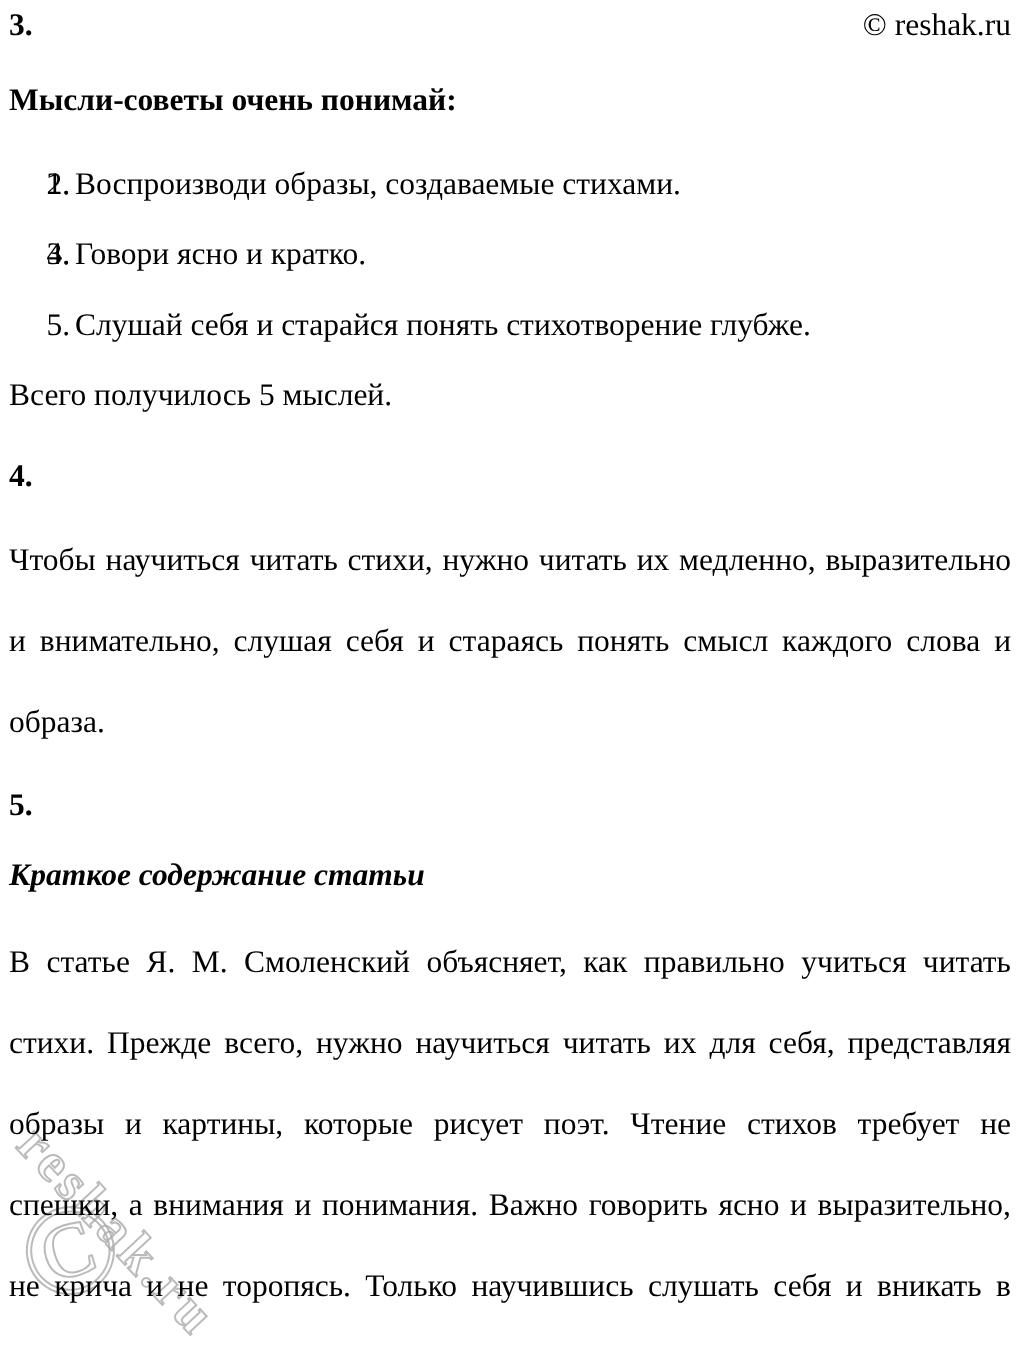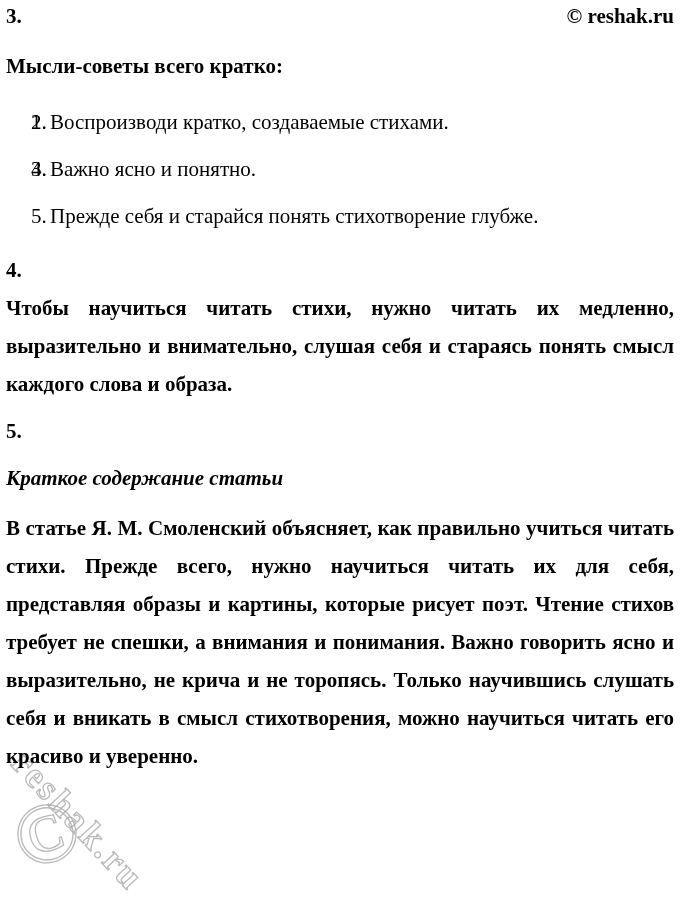--- a/index.html
+++ b/index.html
@@ -25,21 +25,20 @@
     display: flex;
     justify-content: space-between;
     align-items: flex-start;
     line-height: 24px;
   }
   .section-number {
     font-weight: bold;
   }
   .copyright {
     font-size: 21px;
-    font-weight: bold;
   }
   h2.doc-heading {
     font-size: 21px;
     font-weight: bold;
     margin: 26px 0 0 0;
     line-height: 24px;
   }
   ol.advice-list {
     list-style: none;
     margin: 30px 0 0 0;
@@ -62,24 +61,23 @@
   }
   .sect-num-line {
     margin: 26px 0 0 0;
     line-height: 28px;
     font-weight: bold;
   }
   .sect-num-line.five {
     margin-top: 14px;
   }
   p.body-par {
-    margin: 5px 0 0 0;
-    line-height: 38px;
+    margin: 15px 0 0 0;
+    line-height: 54px;
     text-align: justify;
-    font-weight: bold;
   }
   h2.doc-heading.second {
     margin-top: 19px;
     line-height: 28px;
     font-style: italic;
   }
   p.body-par.last {
     margin-top: 17px;
   }
   
@@ -116,43 +114,44 @@
 <div class="watermark watermark-text">reshak.ru</div>
 <div class="watermark watermark-symbol">©</div>
 
 <div class="page">
 
   <div class="doc-header">
     <span class="section-number">3.</span>
     <span class="copyright">© reshak.ru</span>
   </div>
 
-  <h2 class="doc-heading">Мысли-советы всего кратко:</h2>
+  <h2 class="doc-heading">Мысли-советы очень понимай:</h2>
 
   <ol class="advice-list">
     <li>
       <span class="li-num">1.</span>
     </li>
     <li>
       <span class="li-num">2.</span>
-      <span>Воспроизводи кратко, создаваемые стихами.</span>
+      <span>Воспроизводи образы, создаваемые стихами.</span>
     </li>
     <li>
       <span class="li-num">3.</span>
     </li>
     <li>
       <span class="li-num">4.</span>
-      <span>Важно ясно и понятно.</span>
+      <span>Говори ясно и кратко.</span>
     </li>
     <li>
       <span class="li-num">5.</span>
-      <span>Прежде себя и старайся понять стихотворение глубже.</span>
+      <span>Слушай себя и старайся понять стихотворение глубже.</span>
     </li>
   </ol>
 
+  <p class="total-line">Всего получилось 5 мыслей.</p>
 
   <p class="sect-num-line">4.</p>
 
   <p class="body-par">Чтобы научиться читать стихи, нужно читать их медленно, выразительно и внимательно, слушая себя и стараясь понять смысл каждого слова и образа.</p>
 
   <p class="sect-num-line five">5.</p>
 
   <h2 class="doc-heading second">Краткое содержание статьи</h2>
 
   <p class="body-par last">В статье Я. М. Смоленский объясняет, как правильно учиться читать стихи. Прежде всего, нужно научиться читать их для себя, представляя образы и картины, которые рисует поэт. Чтение стихов требует не спешки, а внимания и понимания. Важно говорить ясно и выразительно, не крича и не торопясь. Только научившись слушать себя и вникать в смысл стихотворения, можно научиться читать его красиво и уверенно.</p>

